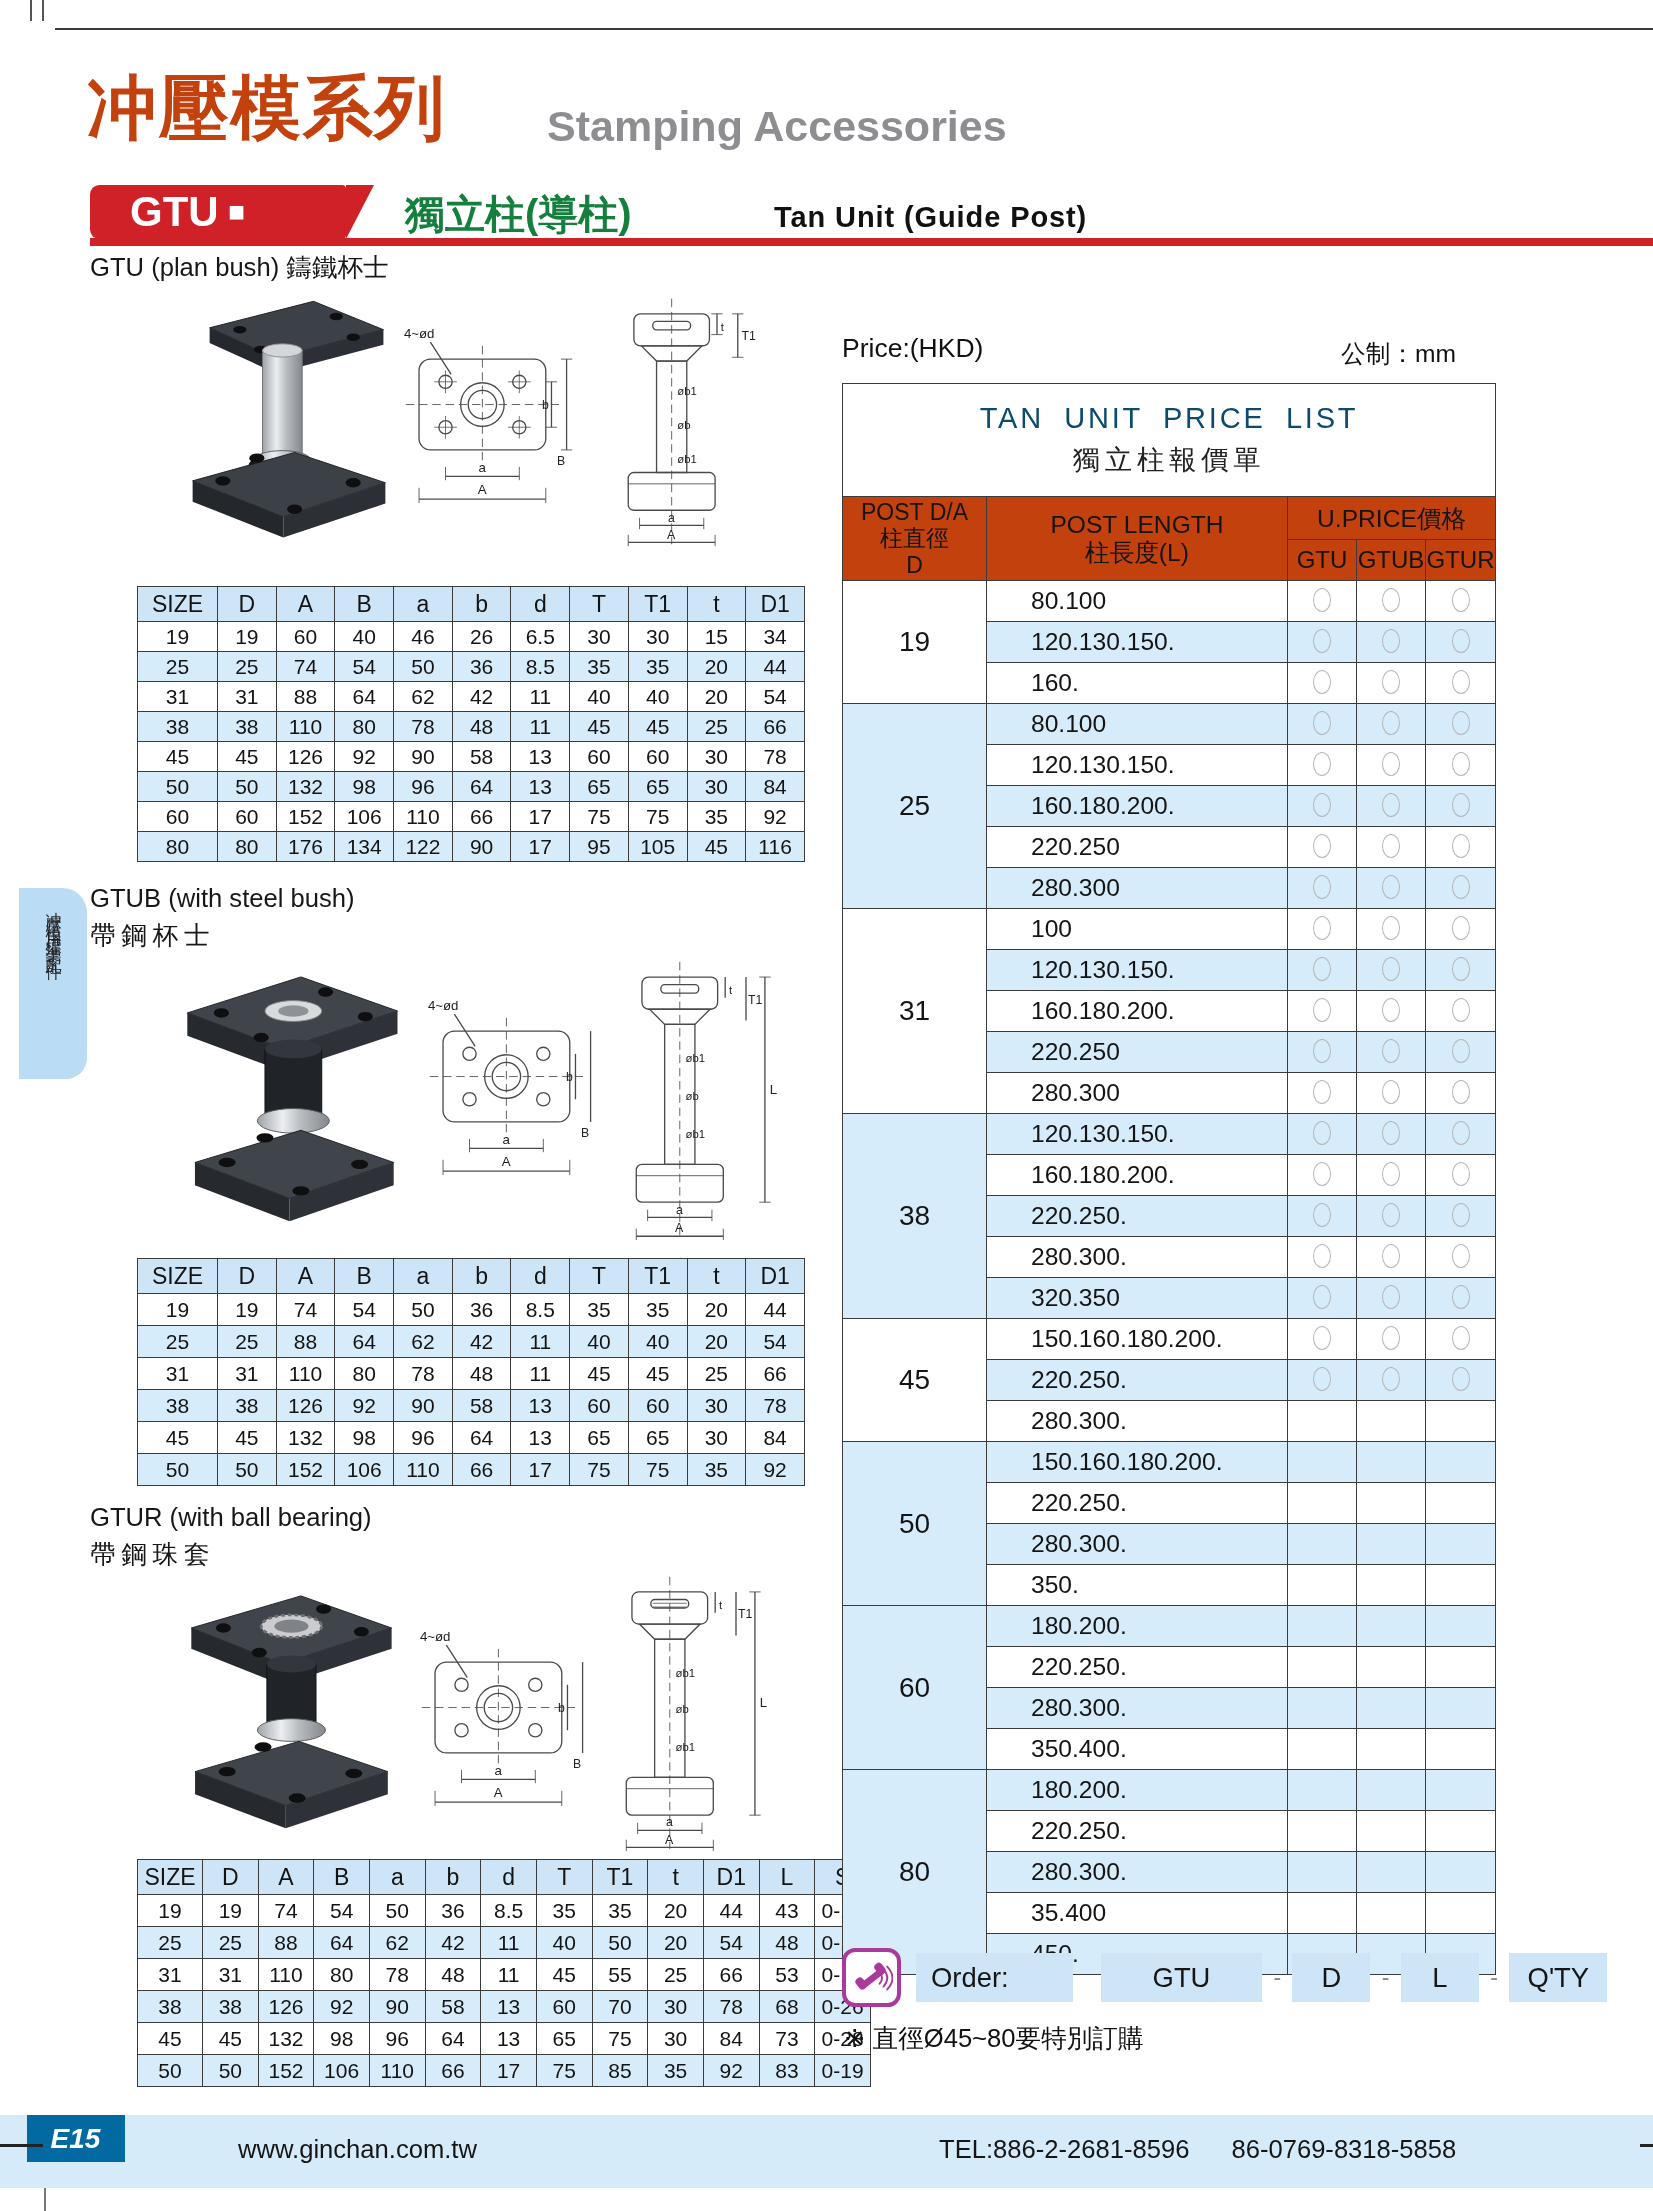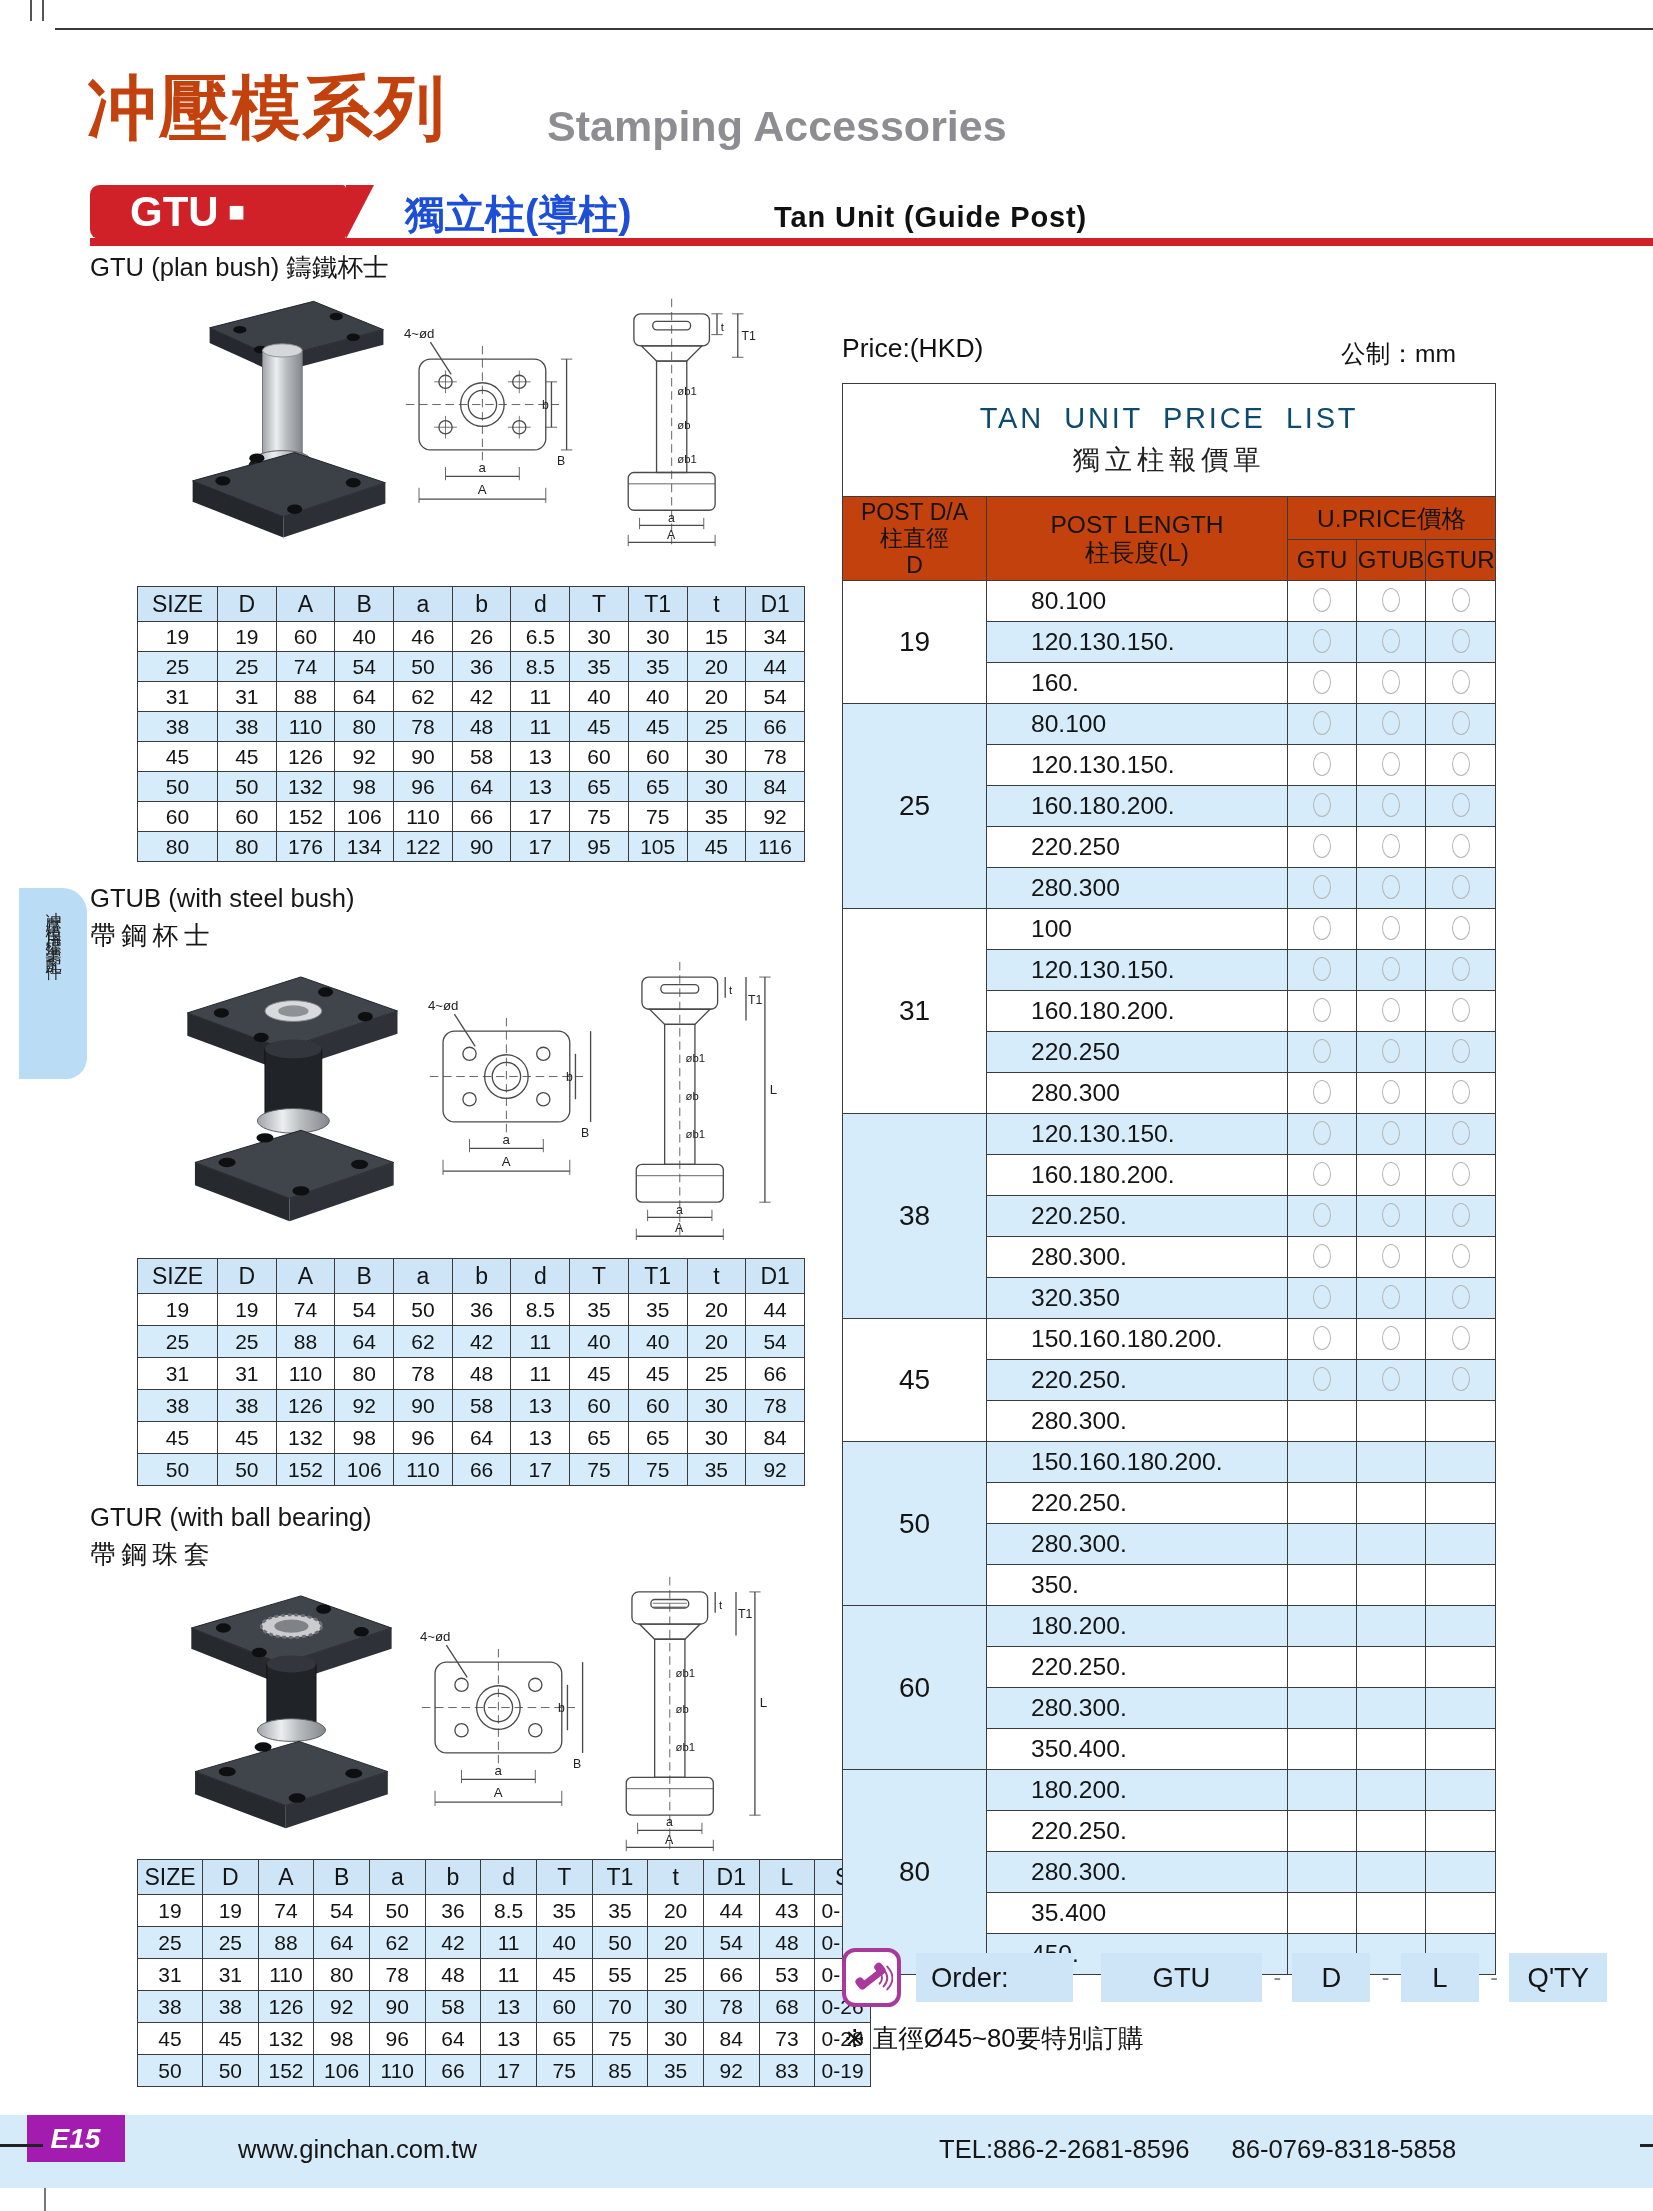--- a/index.html
+++ b/index.html
@@ -7,21 +7,21 @@
         font-family:"Liberation Sans","DejaVu Sans",sans-serif;color:#1a1a1a;}
   .abs{position:absolute;}
 
   
   .title-zh{font-size:70px;font-weight:bold;color:#c2410c;letter-spacing:1.9px;}
   .title-en{font-size:43px;font-weight:bold;color:#8e8e92;letter-spacing:0px;}
   .badge{background:#cf2127;border-radius:9.5px 3.8px 3.8px 9.5px;color:#fff;display:flex;align-items:center;
          padding-left:40px;font-size:42px;font-weight:bold;height:54px;width:216px;}
   .badge .sq{font-size:28px;margin-left:9.5px;}
   .badge-slant{width:0;height:0;border-top:54px solid #cf2127;border-right:28px solid transparent;}
-  .sub-zh{font-size:40px;font-weight:bold;color:#1d4ed8;}
+  .sub-zh{font-size:40px;font-weight:bold;color:#15803d;}
   .sub-en{font-size:29px;font-weight:bold;color:#111;letter-spacing:0.9px;}
   .redline{background:#cf2127;height:7.6px;}
   .tick{width:1.9px;background:#555;}
 
   
   .sec-h{font-size:25.6px;color:#171717;}
 
   
   table.spec{table-layout:fixed;border-collapse:collapse;border:1.9px solid #3b3b3b;background:#fff;}
   .spec th,.spec td{border:0.9px solid #3b3b3b;text-align:center;padding:0;font-weight:normal;color:#141414;}
@@ -63,21 +63,21 @@
                display:flex;align-items:center;justify-content:center;box-sizing:border-box;}
   .note{font-size:25.6px;color:#111;}
 
   
   .vtab{writing-mode:vertical-rl;text-orientation:upright;background:#badcf5;color:#222;
         border-radius:0 24.6px 21px 0;font-size:16px;letter-spacing:6.6px;width:68px;height:191px;
         display:flex;align-items:center;justify-content:flex-start;padding-top:11.4px;box-sizing:border-box;}
 
   
   .footer{background:#d5ebfa;}
-  .e15{background:#a21caf;color:#fff;font-size:28px;font-weight:bold;font-style:italic;
+  .e15{background:#0369a1;color:#fff;font-size:28px;font-weight:bold;font-style:italic;
        display:flex;align-items:center;justify-content:center;}
   .site{font-size:25.6px;color:#161616;}
   .tel{font-size:25.6px;color:#161616;display:flex;gap:42px;}
 
   svg text{font-family:"Liberation Sans","DejaVu Sans",sans-serif;}
 </style>
 </head>
 <body>
 
 <div class="page">

